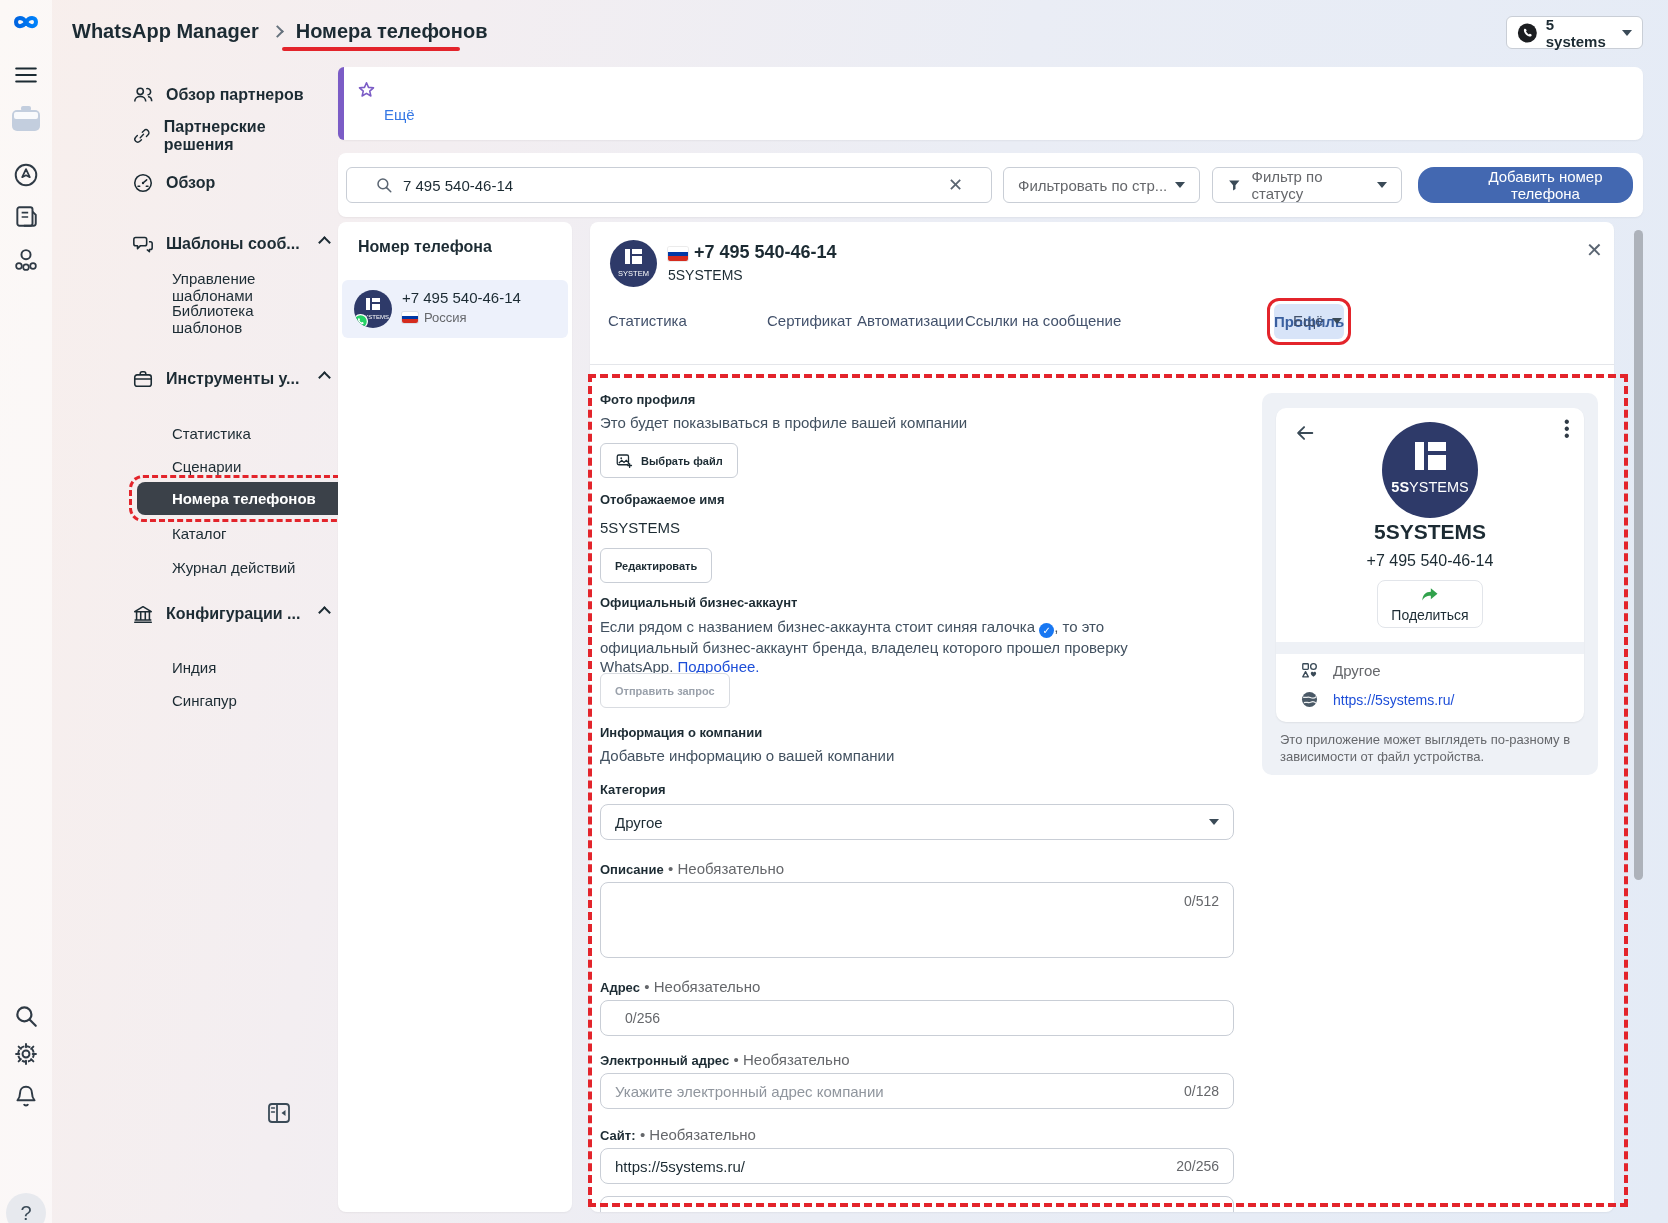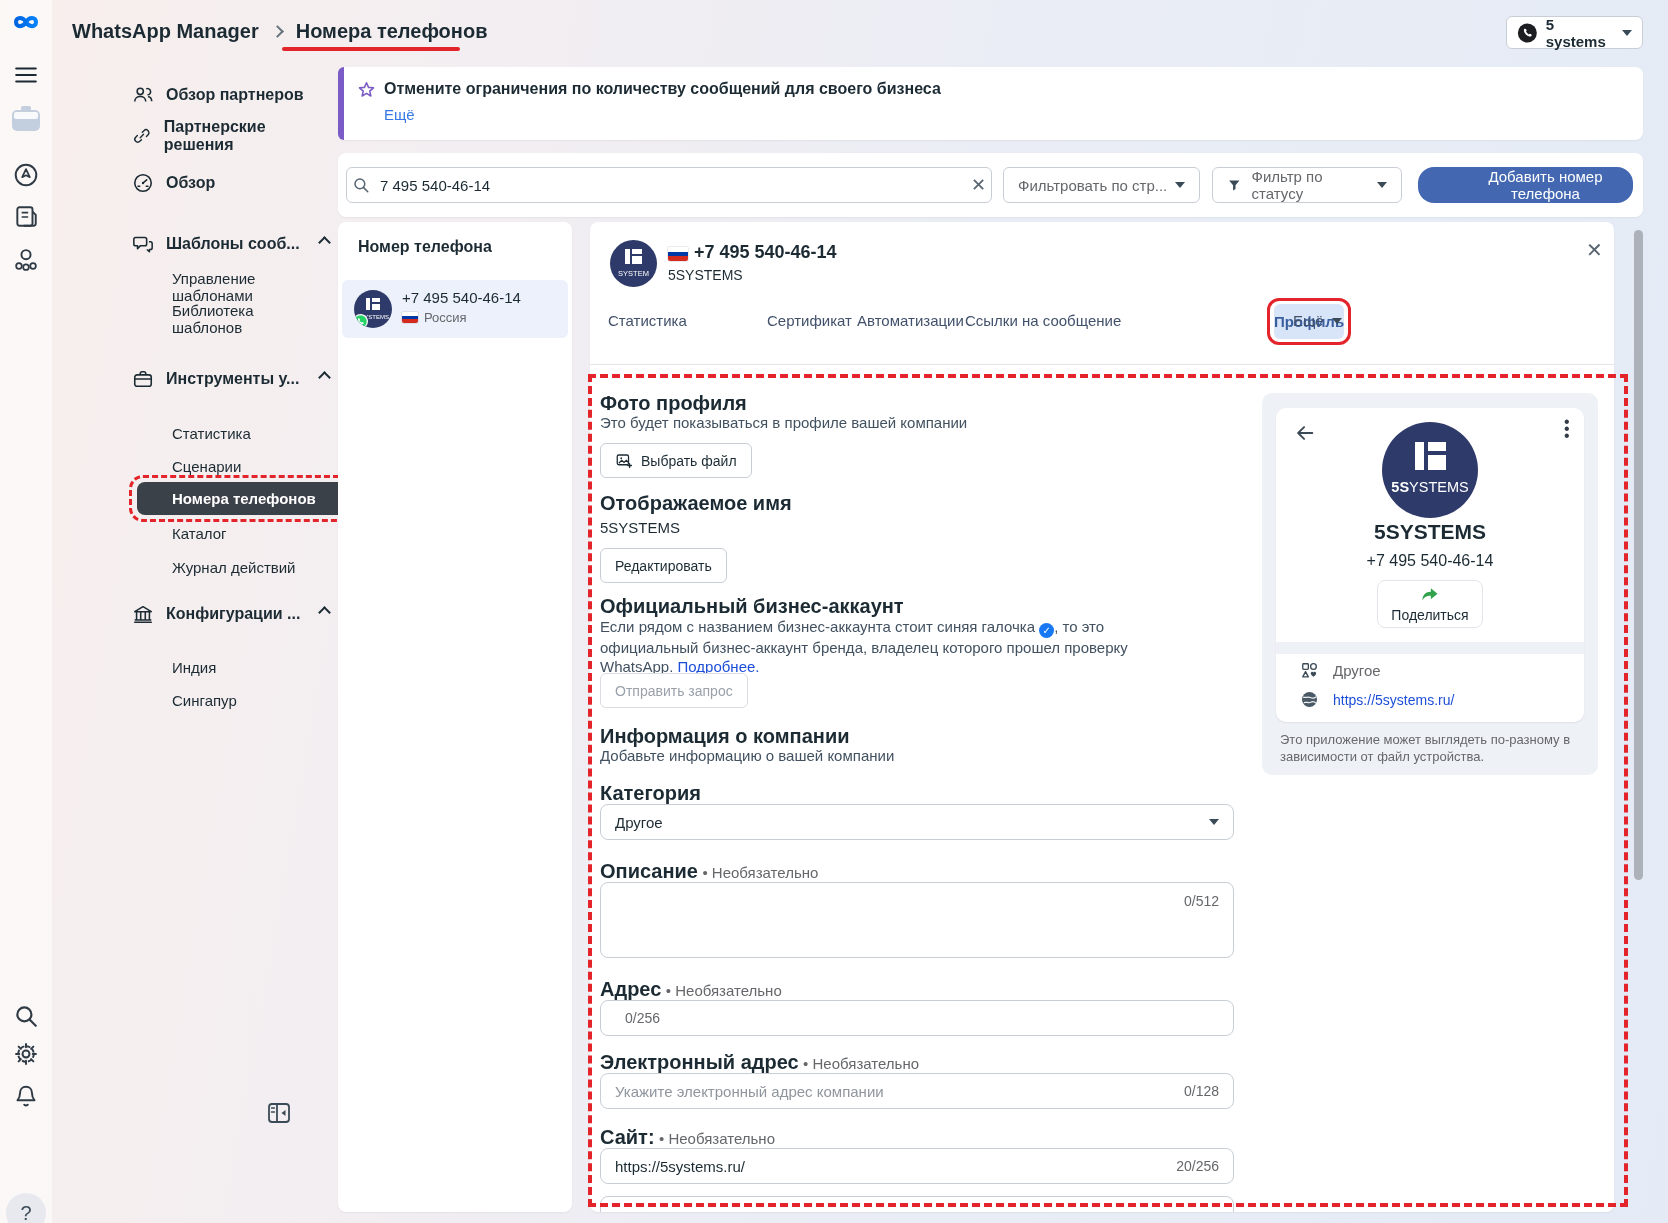--- a/index.html
+++ b/index.html
@@ -58,25 +58,25 @@
   
   #detail-card { left:590px; top:222px; width:1024px; height:990px; overflow:hidden; }
   .avatar { border-radius:50%; background:#2e3a69; position:relative; overflow:hidden; }
   .tab { position:absolute; top:90px; font-size:15px; color:#42516b; }
   #tab-pill { position:absolute; left:684px; top:82px; width:70px; height:35px; background:#d8e4f8;
               border-radius:6px; color:#3a5f9f; font-weight:600; font-size:15px;
               display:flex; align-items:center; justify-content:center; }
   #tab-ring { position:absolute; left:677px; top:76px; width:84px; height:47px;
               border:3px solid #e3242b; border-radius:12px; pointer-events:none; }
   #tabs-divider { position:absolute; left:0; top:142px; width:1024px; height:1px; background:#e4e6ea; }
-  .h16 { position:absolute; font-size:20px; font-weight:700; color:#1c2b33; }
+  .h16 { position:absolute; font-size:13px; font-weight:700; color:#1c2b33; }
   .sub15 { position:absolute; font-size:15px; color:#425160; }
   .btn { position:absolute; height:35px; background:#fff; border:1px solid #c9ced6; border-radius:6px;
-         font-size:14px; color:#1c2b33; display:flex; align-items:center; gap:8px; padding:0 14px;
-         font-family:inherit; }
+         font-size:11px; color:#1c2b33; display:flex; align-items:center; gap:8px; padding:0 14px;
+         font-family:inherit;font-weight:bold; }
   .btn.disabled { color:#9aa1ab; border-color:#d9dce1; }
   .optional { font-size:15px; color:#65676b; font-weight:400; }
   .field { position:absolute; width:634px; height:36px; background:#fff; border:1px solid #c9ced6;
            border-radius:8px; display:flex; align-items:center; justify-content:space-between;
            padding:0 14px; font-size:15px; }
   .field input { border:none; outline:none; flex:1; font-size:15px; font-family:inherit; color:#1c2b33;
                  background:transparent; }
   .field input::placeholder { color:#90969e; }
   .counter { font-size:14px; color:#65676b; white-space:nowrap; margin-left:10px; }
   #desc-area { position:absolute; width:634px; height:76px; background:#fff; border:1px solid #c9ced6;
@@ -270,26 +270,25 @@
     </svg>
     <span>5 systems</span>
     <span class="caret-down" style="margin-left:auto"></span>
   </div>
 
   <div id="banner" class="card">
     <div id="banner-bar"></div>
     <svg class="abs" style="left:18px;top:13px;width:21px;height:21px" viewBox="0 0 24 24">
       <path d="M12 3.2 l2.3 5.2 5.7.5 -4.3 3.8 1.3 5.6 -5-3 -5 3 1.3-5.6 -4.3-3.8 5.7-.5z" fill="none" stroke="#7b5cc6" stroke-width="1.8" stroke-linejoin="round"></path>
     </svg>
-    <div id="banner-title">Отмените ограничения по количеству сообщений для своего бизнеса</div>
     <div id="banner-more">Ещё</div>
   </div>
 
   <div id="toolbar" class="card">
-    <div class="ctrl" style="left:8px;width:646px;padding:0 5px;gap:10px">
+    <div class="ctrl" style="left:8px;width:646px;padding:0 28px;gap:10px">
       <svg width="18" height="18" viewBox="0 0 24 24">
         <circle cx="10.5" cy="10.5" r="6.5" fill="none" stroke="#5a6572" stroke-width="2"></circle>
         <path d="M15.5 15.5 L21 21" stroke="#5a6572" stroke-width="2" stroke-linecap="round"></path>
       </svg>
       <input type="text" style="border: none; outline: none; flex: 1 1 0%; font-size: 15px; font-family: inherit; color: rgb(28, 43, 51); background: transparent;" value="7 495 540-46-14">
       <span class="x-icon">✕</span>
     </div>
     <div class="ctrl" style="left:665px;width:197px;padding:0 14px;justify-content:space-between;color:#65676b">
       <span>Фильтровать по стр...</span>
       <span class="caret-down"></span>

